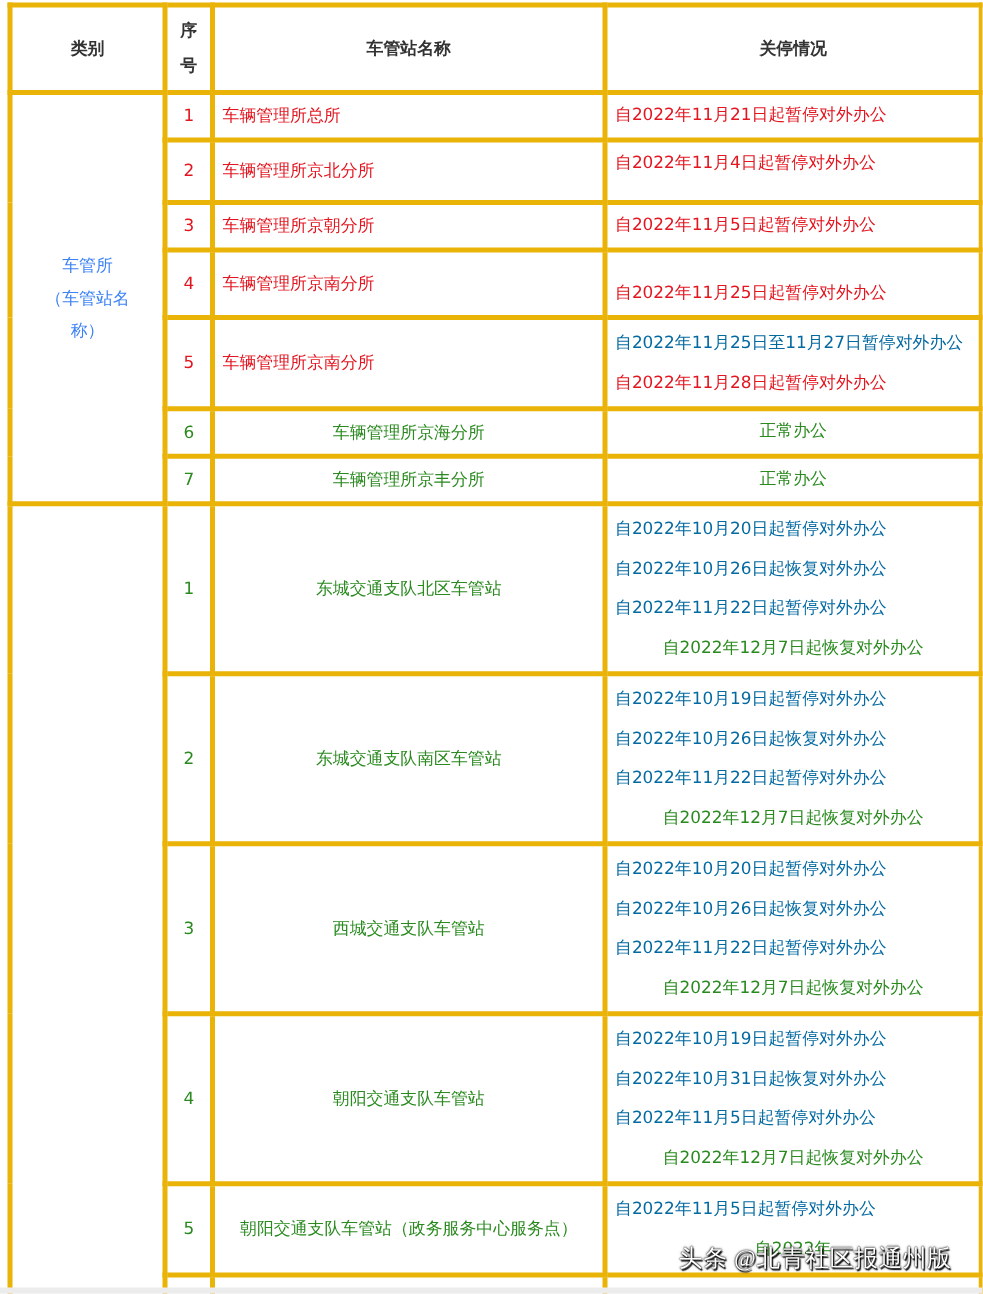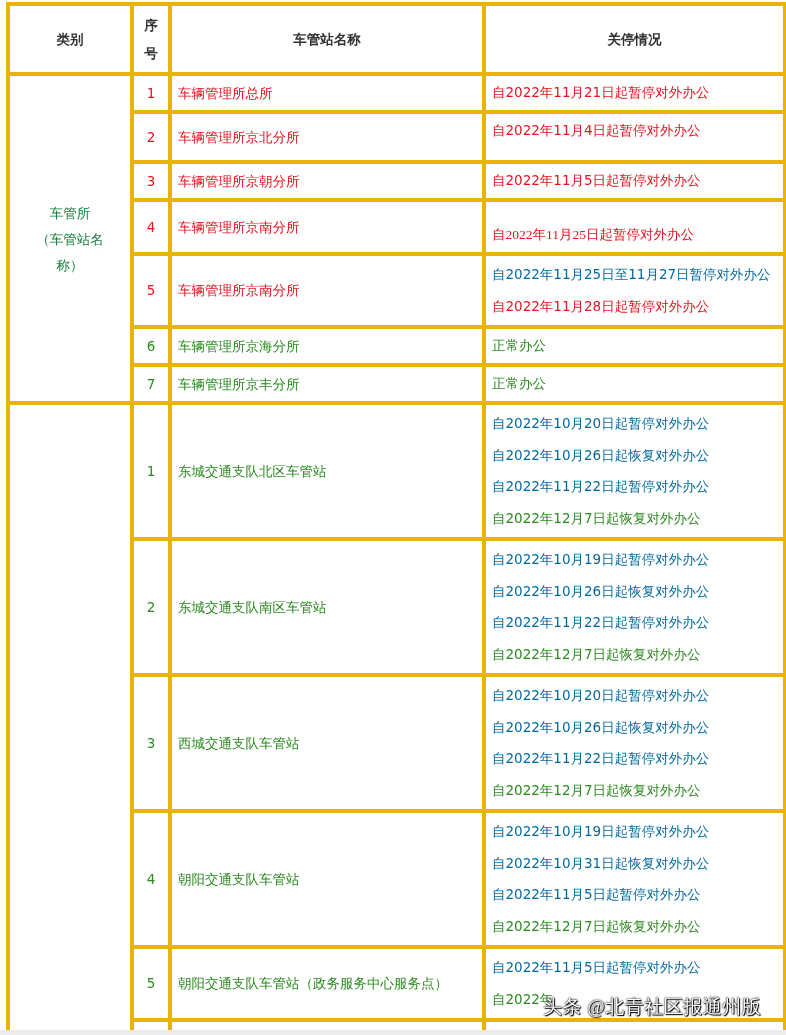--- a/index.html
+++ b/index.html
@@ -15,24 +15,24 @@
   }
   td, th {
     border: 4px solid #eab308;
     padding: 0 6px;
     vertical-align: middle;
     font-weight: normal;
     line-height: 31px;
     margin-left: 44px;
   }
   thead th { height: 66px; font-weight: bold; color: #333; text-align: center; line-height: 24px; }
-  td.cat { text-align: center; color: #15803d; line-height: 26px; vertical-align: middle; }
+  td.cat { text-align: center; color: #3b82f6; line-height: 26px; vertical-align: middle; }
   td.num { text-align: center; }
   .red { color: #e3151f; }
-  .green { color: #2a8a1f; }
+  .green { color: #2a8a1f; text-align: center; }
   .dark { color: #0369a1; }
   td.status div { line-height: 31.5px; }
   td.status { padding-top: 3px; padding-bottom: 3px; }
   .wrap { word-break: break-all; }
   .watermark {
     position: absolute; left: 543px; top: 994px;
     font-size: 19px; color: #ffffff; letter-spacing: 0.5px;
     text-shadow: 0 0 2px #000, 0 0 1px #000, 1px 1px 1px #000;
     font-family: Liberation Serif, serif;
   }
@@ -78,21 +78,21 @@
       <tr>
         <td class="num red">3</td>
         <td class="red">车辆管理所京朝分所</td>
         <td class="status" style="height: 34px; padding-top: 0px; padding-bottom: 0px;">
           <div class="red wrap">自2022年11月5日起暂停对外办公</div>
         </td>
       </tr>
       <tr>
         <td class="num red">4</td>
         <td class="red">车辆管理所京南分所</td>
-        <td class="status" style="height: 34px; padding-top: 16px; padding-bottom: 0px; font-family: Liberation Serif, serif;">
+        <td class="status" style="height: 34px; padding-top: 16px; padding-bottom: 0px;">
           <div class="red wrap">自2022年11月25日起暂停对外办公</div>
         </td>
       </tr>
       <tr>
         <td class="num red">5</td>
         <td class="red">车辆管理所京南分所</td>
         <td class="status">
           <div class="dark wrap">自2022年11月25日至11月27日暂停对外办公</div>
           <div class="red wrap">自2022年11月28日起暂停对外办公</div>
         </td>

